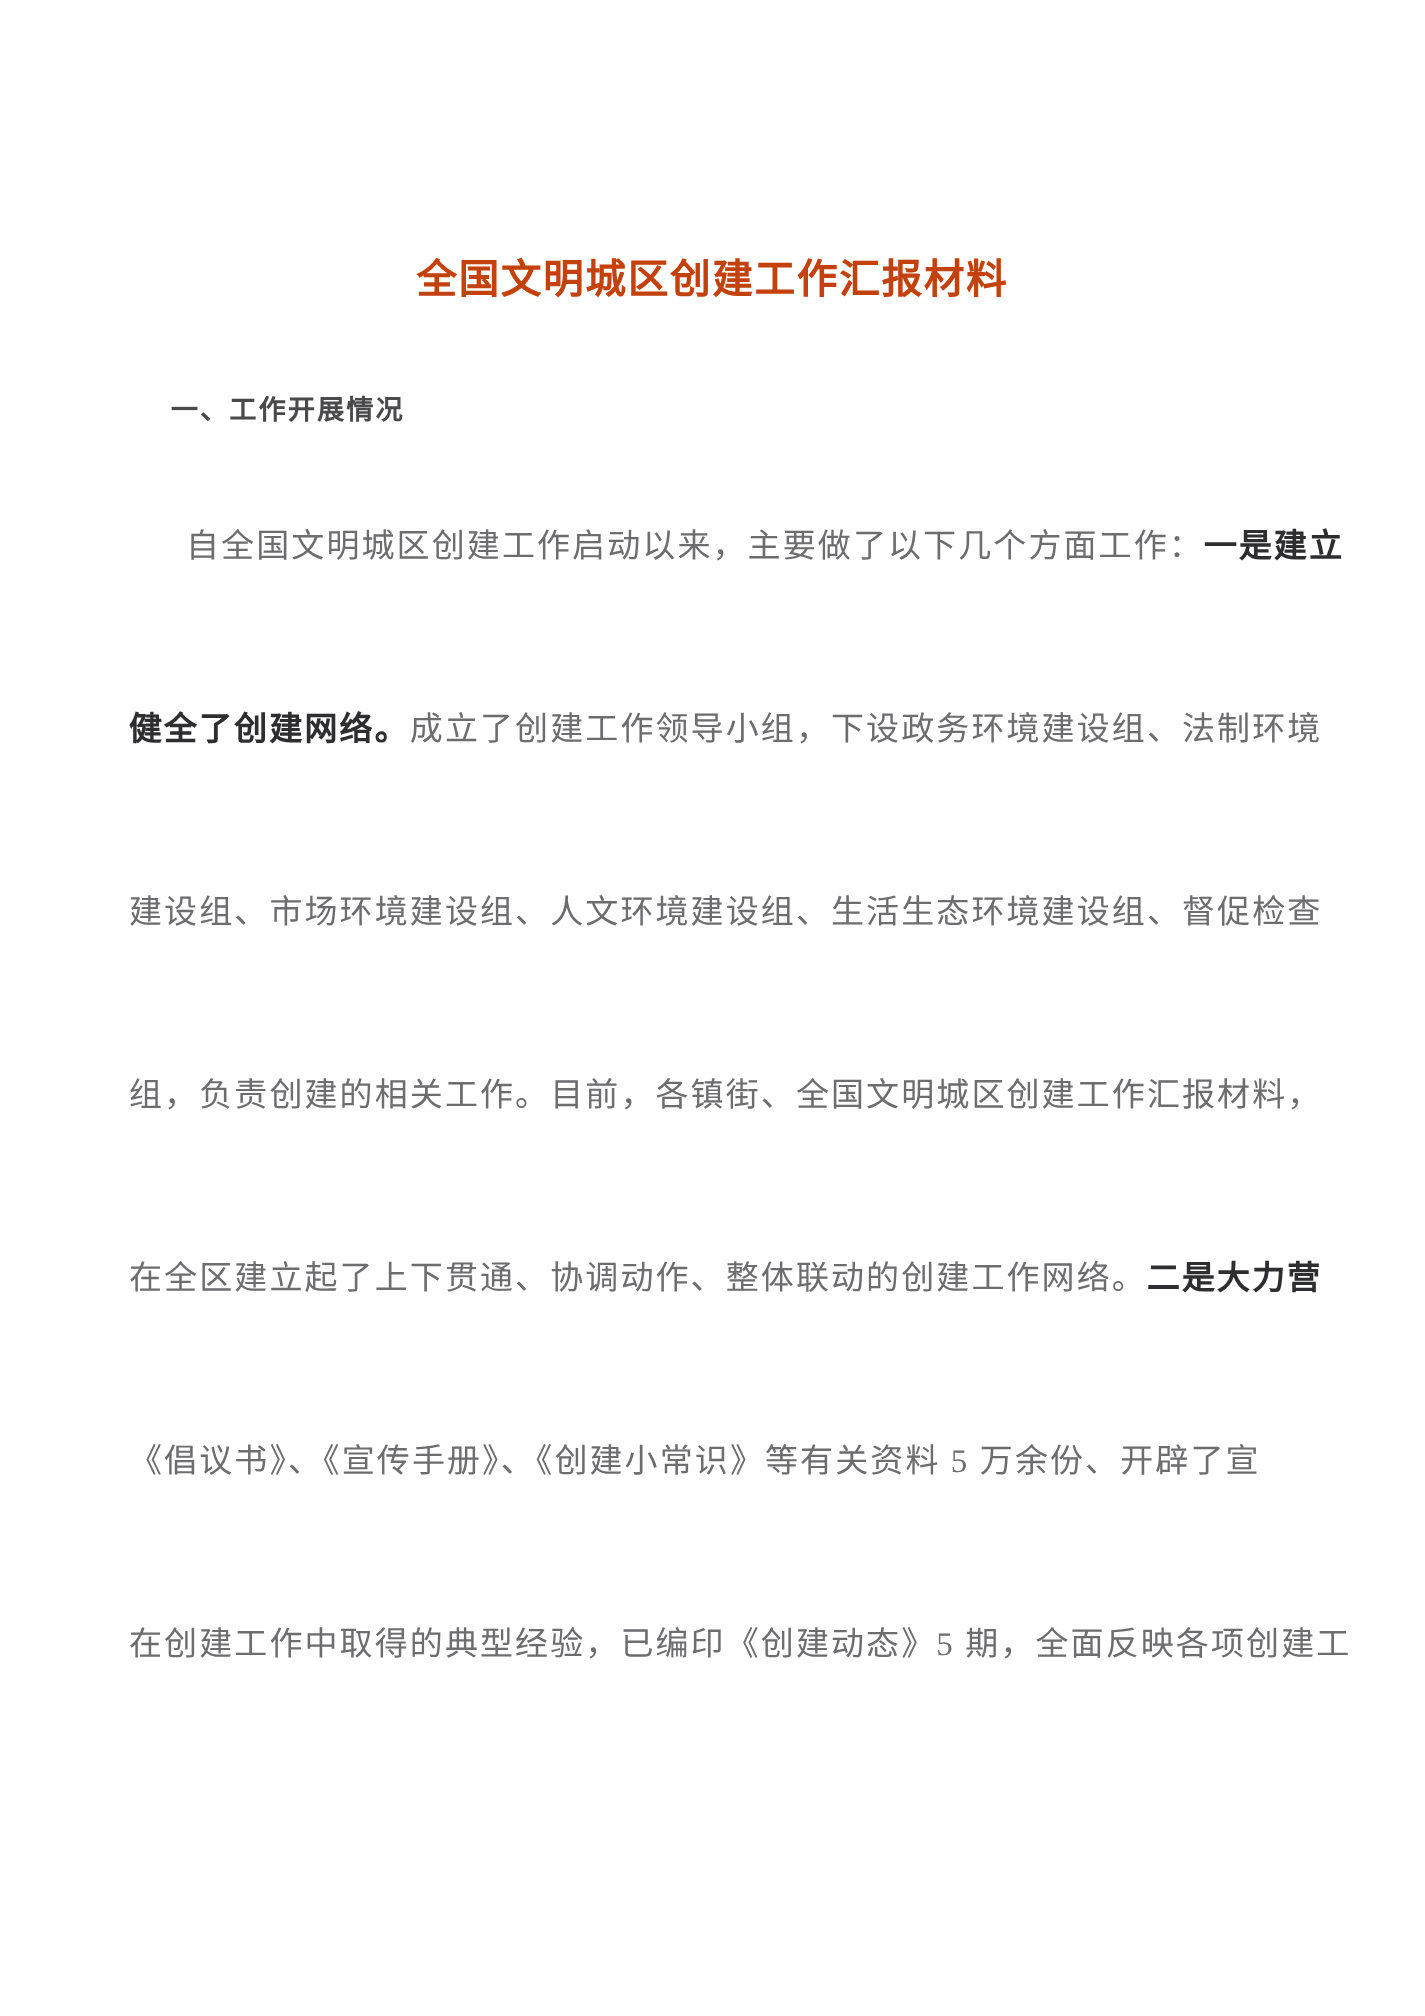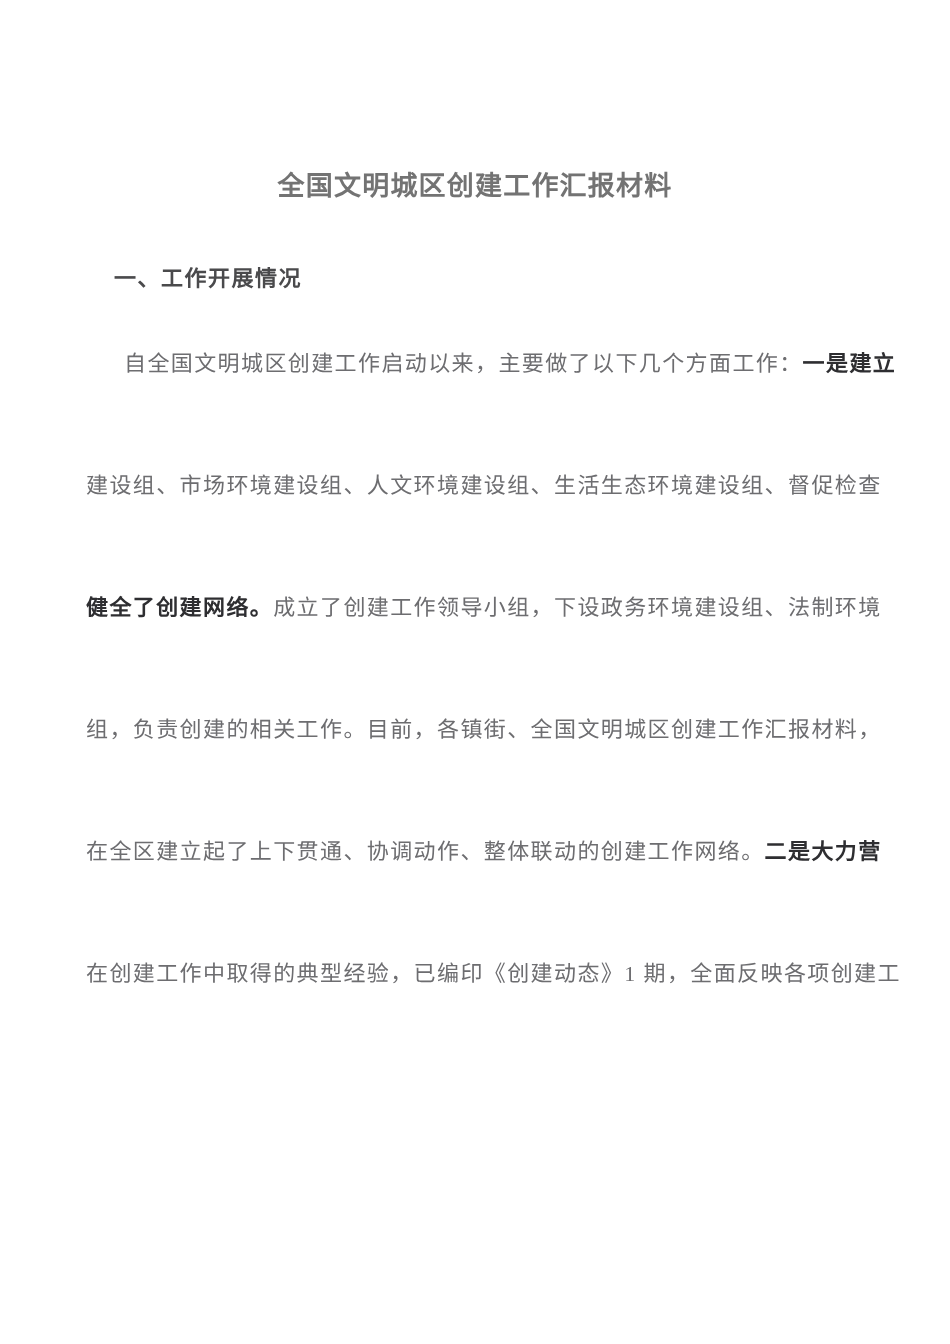--- a/index.html
+++ b/index.html
@@ -24,32 +24,32 @@
   .doc-title {
     position: absolute;
     top: 152px;
     left: 0;
     width: 950px;
     text-align: center;
     font-family: "Liberation Sans", "DejaVu Sans", sans-serif;
     font-size: 27px;
     font-weight: bold;
     letter-spacing: 1.2px;
-    color: #737373;
+    color: #c2410c;
     line-height: 1.25;
     white-space: nowrap;
   }
 
   
   .section-heading {
     position: absolute;
     top: 246px;
     left: 114px;
     font-family: "Liberation Sans", "DejaVu Sans", sans-serif;
-    font-size: 22px;
+    font-size: 18px;
     font-weight: bold;
     letter-spacing: 1.5px;
     color: #4a4a4c;
     line-height: 1.35;
     white-space: nowrap;
   }
 
   
   .body-block {
     position: absolute;
@@ -84,20 +84,21 @@
 <body>
 
 <div class="page">
 
   <h1 class="doc-title">全国文明城区创建工作汇报材料</h1>
 
   <h2 class="section-heading">一、工作开展情况</h2>
 
   <div class="body-block">
       <p class="body-line indent"><span>自全国文明城区创建工作启动以来，主要做了以下几个方面工作：</span><span class="strong">一是建立</span></p>
+      <p class="body-line"><span class="strong">健全了创建网络。</span><span>成立了创建工作领导小组，下设政务环境建设组、法制环境</span></p>
       <p class="body-line"><span>建设组、市场环境建设组、人文环境建设组、生活生态环境建设组、督促检查</span></p>
-      <p class="body-line"><span class="strong">健全了创建网络。</span><span>成立了创建工作领导小组，下设政务环境建设组、法制环境</span></p>
       <p class="body-line"><span>组，负责创建的相关工作。目前，各镇街、全国文明城区创建工作汇报材料，</span></p>
       <p class="body-line"><span>在全区建立起了上下贯通、协调动作、整体联动的创建工作网络。</span><span class="strong">二是大力营</span></p>
-      <p class="body-line"><span>在创建工作中取得的典型经验，已编印《创建动态》1 期，全面反映各项创建工</span></p>
+      <p class="body-line"><span>《倡议书》、《宣传手册》、《创建小常识》等有关资料 5 万余份、开辟了宣</span></p>
+      <p class="body-line"><span>在创建工作中取得的典型经验，已编印《创建动态》5 期，全面反映各项创建工</span></p>
     </div>
 
 </div>
 
 </body></html>

